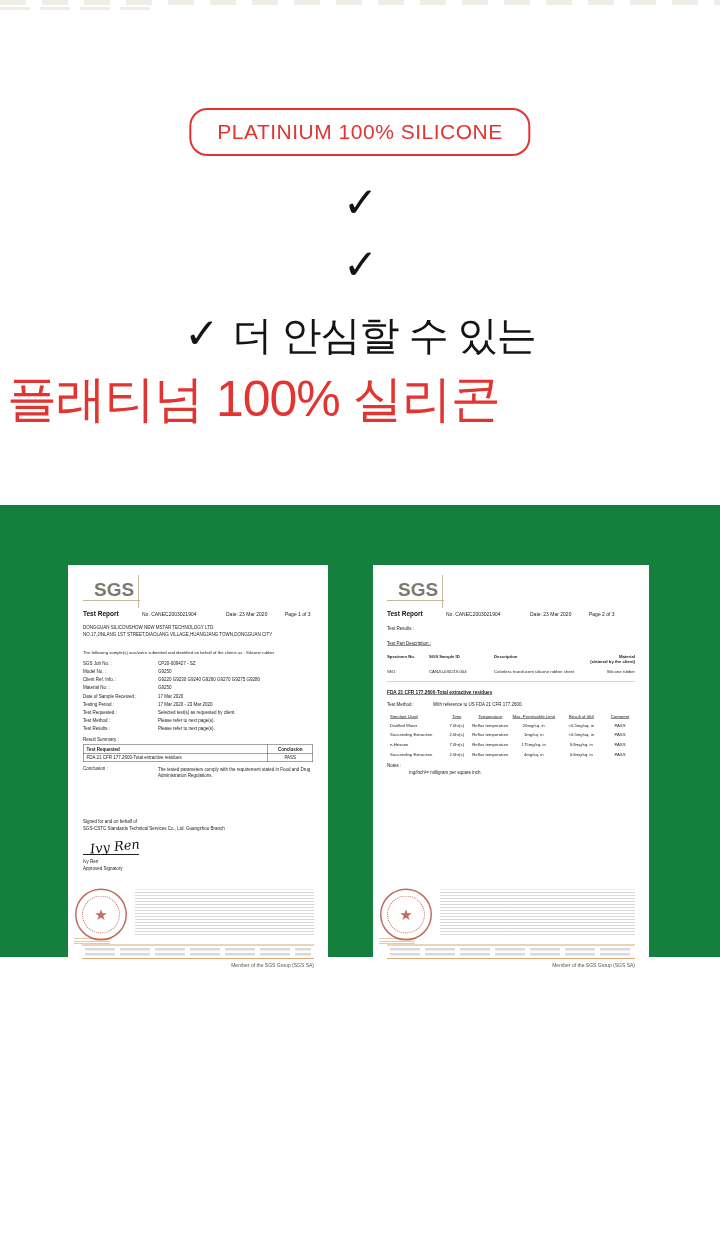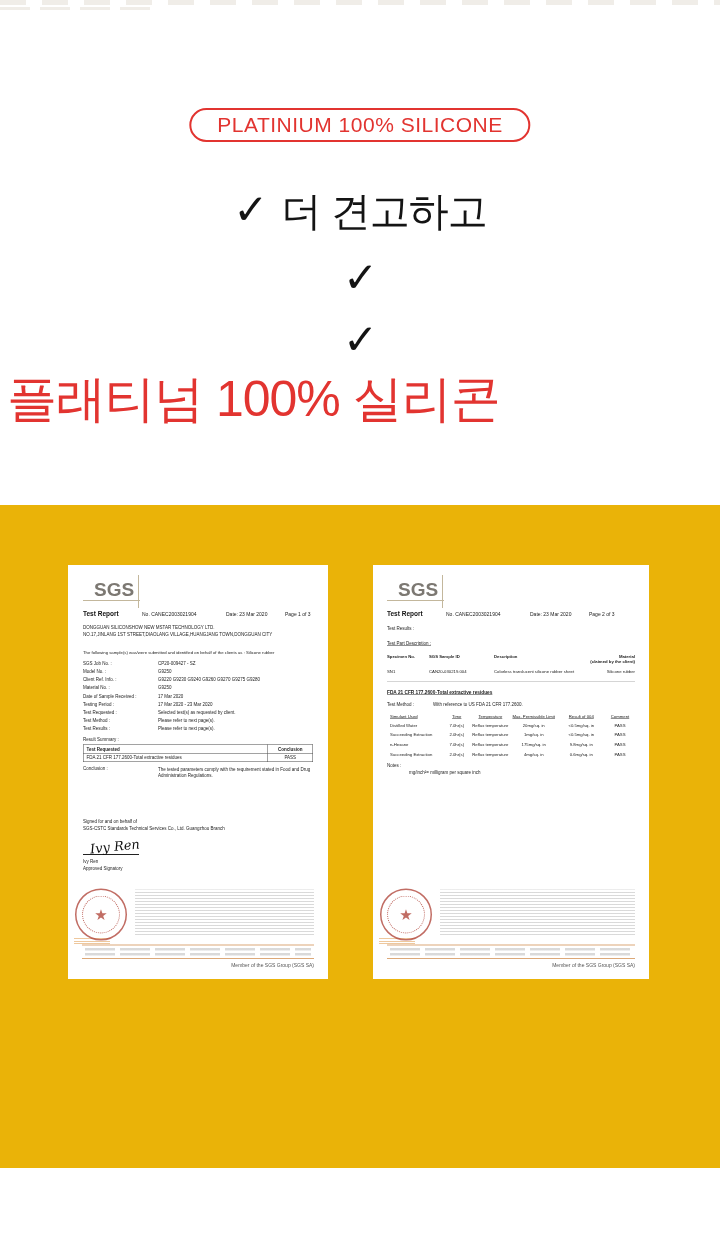--- a/index.html
+++ b/index.html
@@ -6,33 +6,33 @@
   html,body { background:#fff; }
   body { font-family:"Liberation Sans","DejaVu Sans",sans-serif; color:#111; }
   .canvas { position:relative; width:720px; height:1258px; margin:0 auto; background:#fff; overflow:hidden; }
 
   
   .top-strip { position:absolute; top:0; left:0; right:0; height:12px; }
   .top-strip .r1 { height:5px; background:repeating-linear-gradient(90deg,#f0ede8 0 26px, transparent 26px 42px); }
   .top-strip .r2 { margin-top:2px; height:3px; width:160px; background:repeating-linear-gradient(90deg,#f0ede8 0 30px, transparent 30px 40px); }
 
   .badge { position:absolute; top:108px; left:50%; transform:translateX(-50%);
-           min-width:292px; height:34px; padding:10px 26px; border:2px solid #e23430; border-radius:18px;
+           min-width:292px; height:48px; padding:10px 26px; border:2px solid #e23430; border-radius:18px;
            display:flex; align-items:center; justify-content:center;
            font-size:21px; letter-spacing:.5px; color:#e23430; white-space:nowrap; }
 
   .features { position:absolute; top:184px; left:0; right:0;
               display:flex; flex-direction:column; align-items:center; gap:20px; }
   .feature { display:flex; align-items:center; gap:14px; font-size:40px; font-weight:500; color:#141414; letter-spacing:-1px; }
   .feature .check { font-weight:700; font-size:42px; line-height:1; transform:translateY(-2px); }
 
   .headline { position:absolute; top:366px; left:7px; width:100%; text-align:left;
               font-size:50px; font-weight:400; letter-spacing:-1px; color:#e23430; }
 
-  .gray-section { position:absolute; top:505px; left:0; width:720px; height:663px; background:#eab308; }
+  .gray-section { position:absolute; top:505px; left:0; width:720px; height:452px; background:#15803d; }
 
   .doc { position:absolute; top:60px; background:#fff; overflow:hidden; }
   .doc.left  { left:68px;  width:260px; height:414px; }
   .doc.right { left:373px; width:276px; height:414px; }
   .doc-inner { transform:scale(.5); transform-origin:0 0; position:relative; color:#222; }
   .doc.left  .doc-inner { width:520px; height:828px; padding:0 30px; }
   .doc.right .doc-inner { width:552px; height:828px; padding:0 28px; }
 
   .sgs-logo { display:inline-block; position:relative; margin:30px 0 0 16px; padding:0 8px 2px 6px;
               font-size:38px; font-weight:700; color:#7c7872; line-height:1; }
@@ -116,27 +116,27 @@
     <div class="r2"></div>
   </div>
 
   <div class="badge">
     <span>PLATINIUM 100% SILICONE</span>
   </div>
 
   <div class="features">
     <div class="feature">
       <span class="check">✓</span>
-      <span>더 견고하고</span>
     </div>
     <div class="feature">
       <span class="check">✓</span>
     </div>
     <div class="feature">
       <span class="check">✓</span>
+      <span>더 안심할 수 있는</span>
     </div>
   </div>
 
   <div class="headline">플래티넘 100% 실리콘</div>
 
   <div class="gray-section">
 
     <div class="doc left">
       <div class="doc-inner">
         <div class="sgs-logo">SGS</div>

